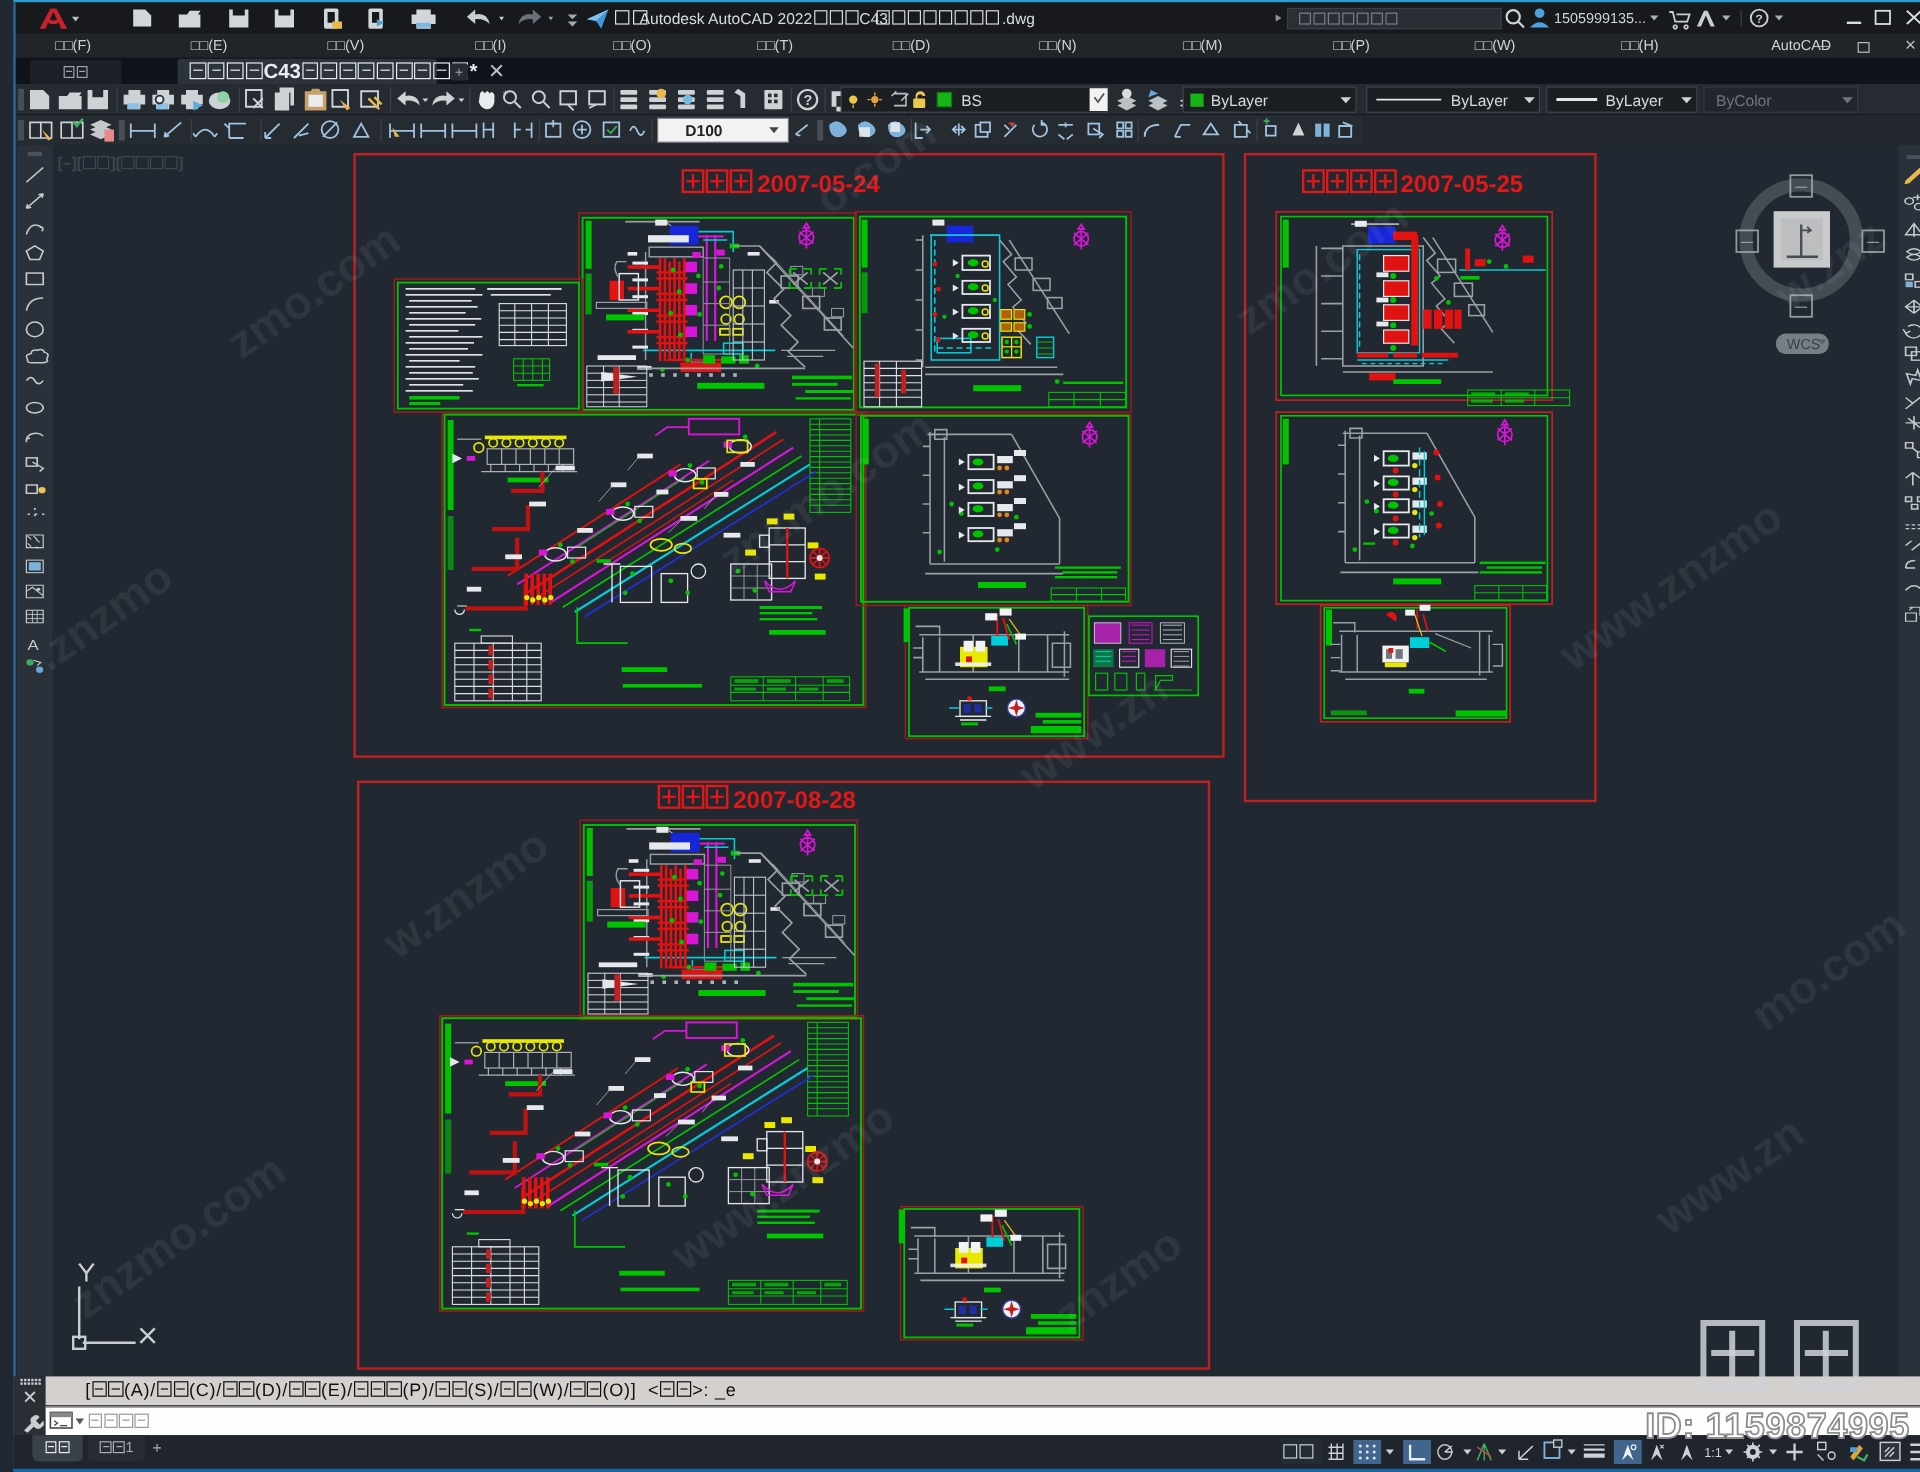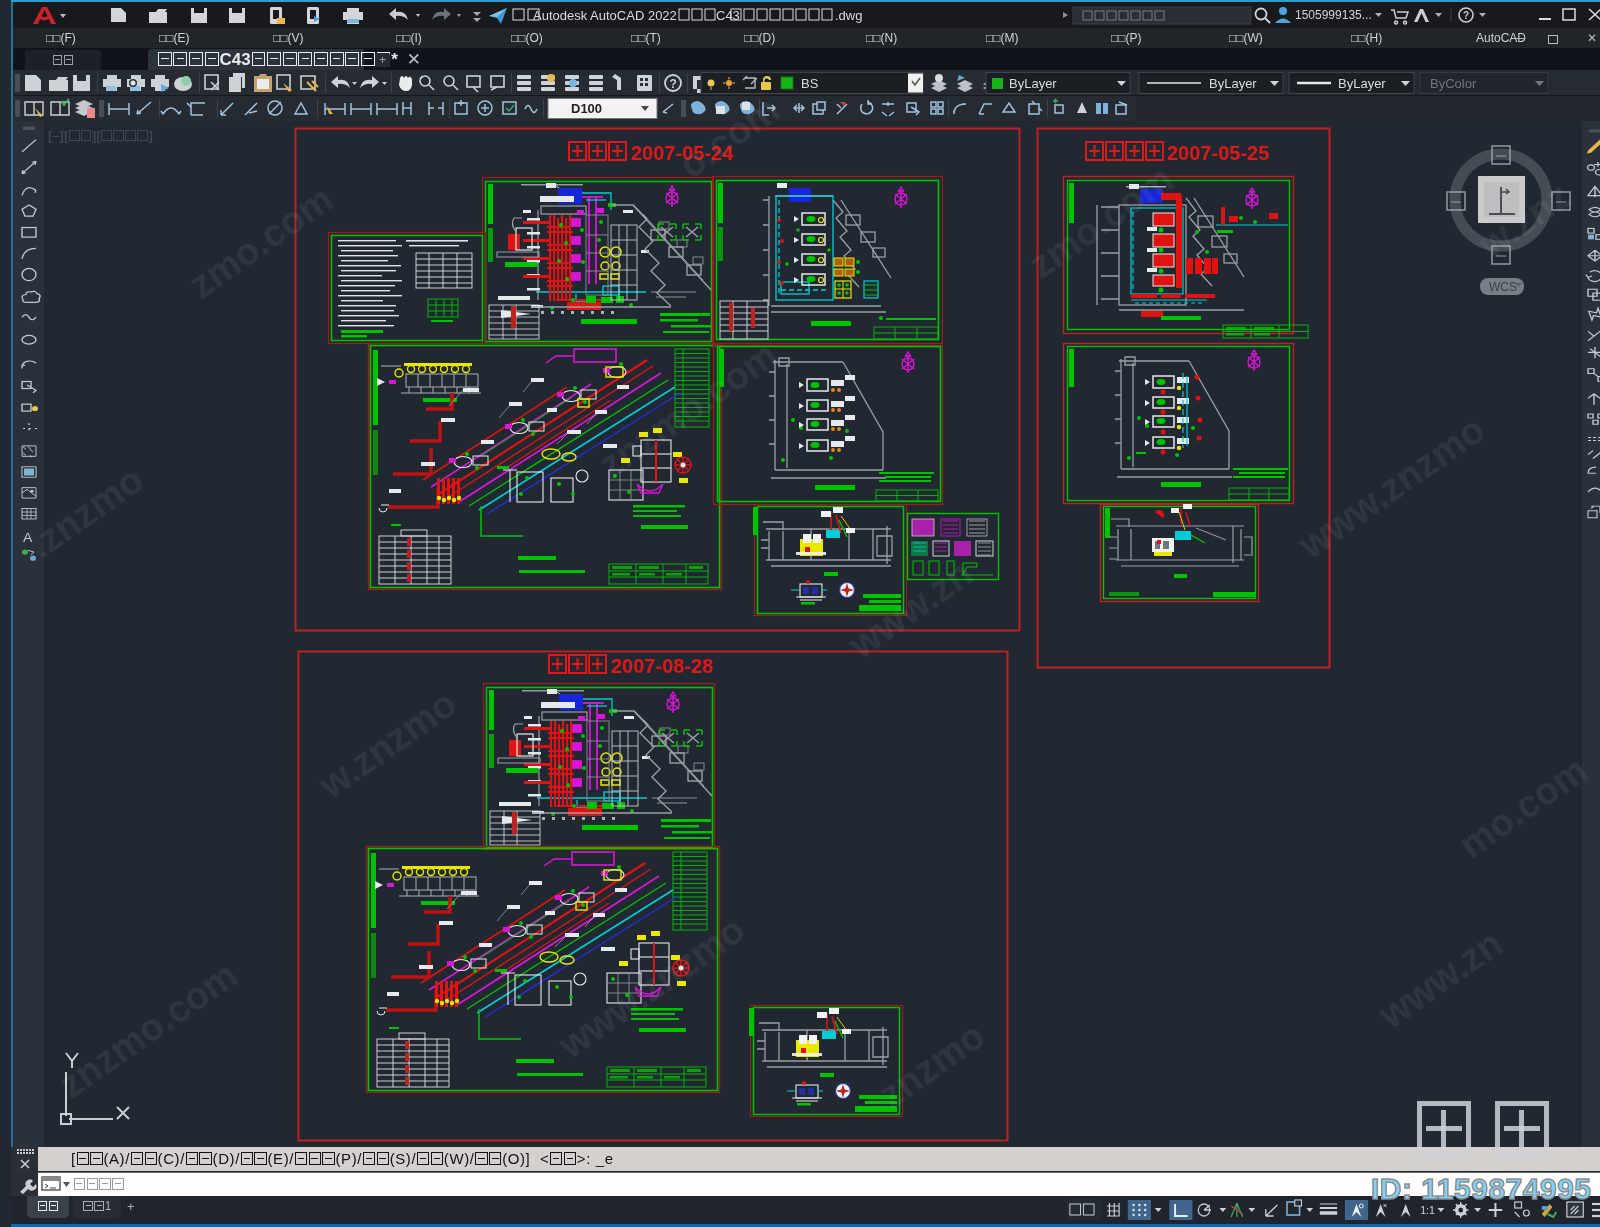--- a/index.html
+++ b/index.html
@@ -1708,15 +1708,15 @@
           </g>
     </g>
       </svg>
   </div>
   <div class="abs" id="botline"></div>
 
   <div class="abs" style="left:1406px;top:1098px;z-index:30;color:rgba(205,210,216,0.85);font-size:72px;font-weight:bold;letter-spacing:4px;line-height:72px">
     <span style="display:inline-block;width:54px;height:58px;border:5px solid rgba(205,210,216,0.85);position:relative"><i style="position:absolute;left:10%;right:10%;top:42%;border-top:5px solid rgba(205,210,216,0.85)"></i><i style="position:absolute;top:8%;bottom:8%;left:44%;border-left:5px solid rgba(205,210,216,0.85)"></i></span>
     <span style="display:inline-block;width:54px;height:58px;border:5px solid rgba(205,210,216,0.85);position:relative"><i style="position:absolute;left:10%;right:10%;top:42%;border-top:5px solid rgba(205,210,216,0.85)"></i><i style="position:absolute;top:8%;bottom:8%;left:44%;border-left:5px solid rgba(205,210,216,0.85)"></i></span>
   </div>
-  <div class="abs" style="left:1360px;top:1172px;z-index:30;color:#7dd3fc;font-size:30px;font-weight:bold;-webkit-text-stroke:1.5px #8e8e8e;letter-spacing:0.5px;white-space:nowrap">ID: 1159874995</div>
+  <div class="abs" style="left:1360px;top:1172px;z-index:30;color:#ffffff;font-size:30px;font-weight:bold;-webkit-text-stroke:1.5px #8e8e8e;letter-spacing:0.5px;white-space:nowrap">ID: 1159874995</div>
 
 </div>
 
 </body></html>

